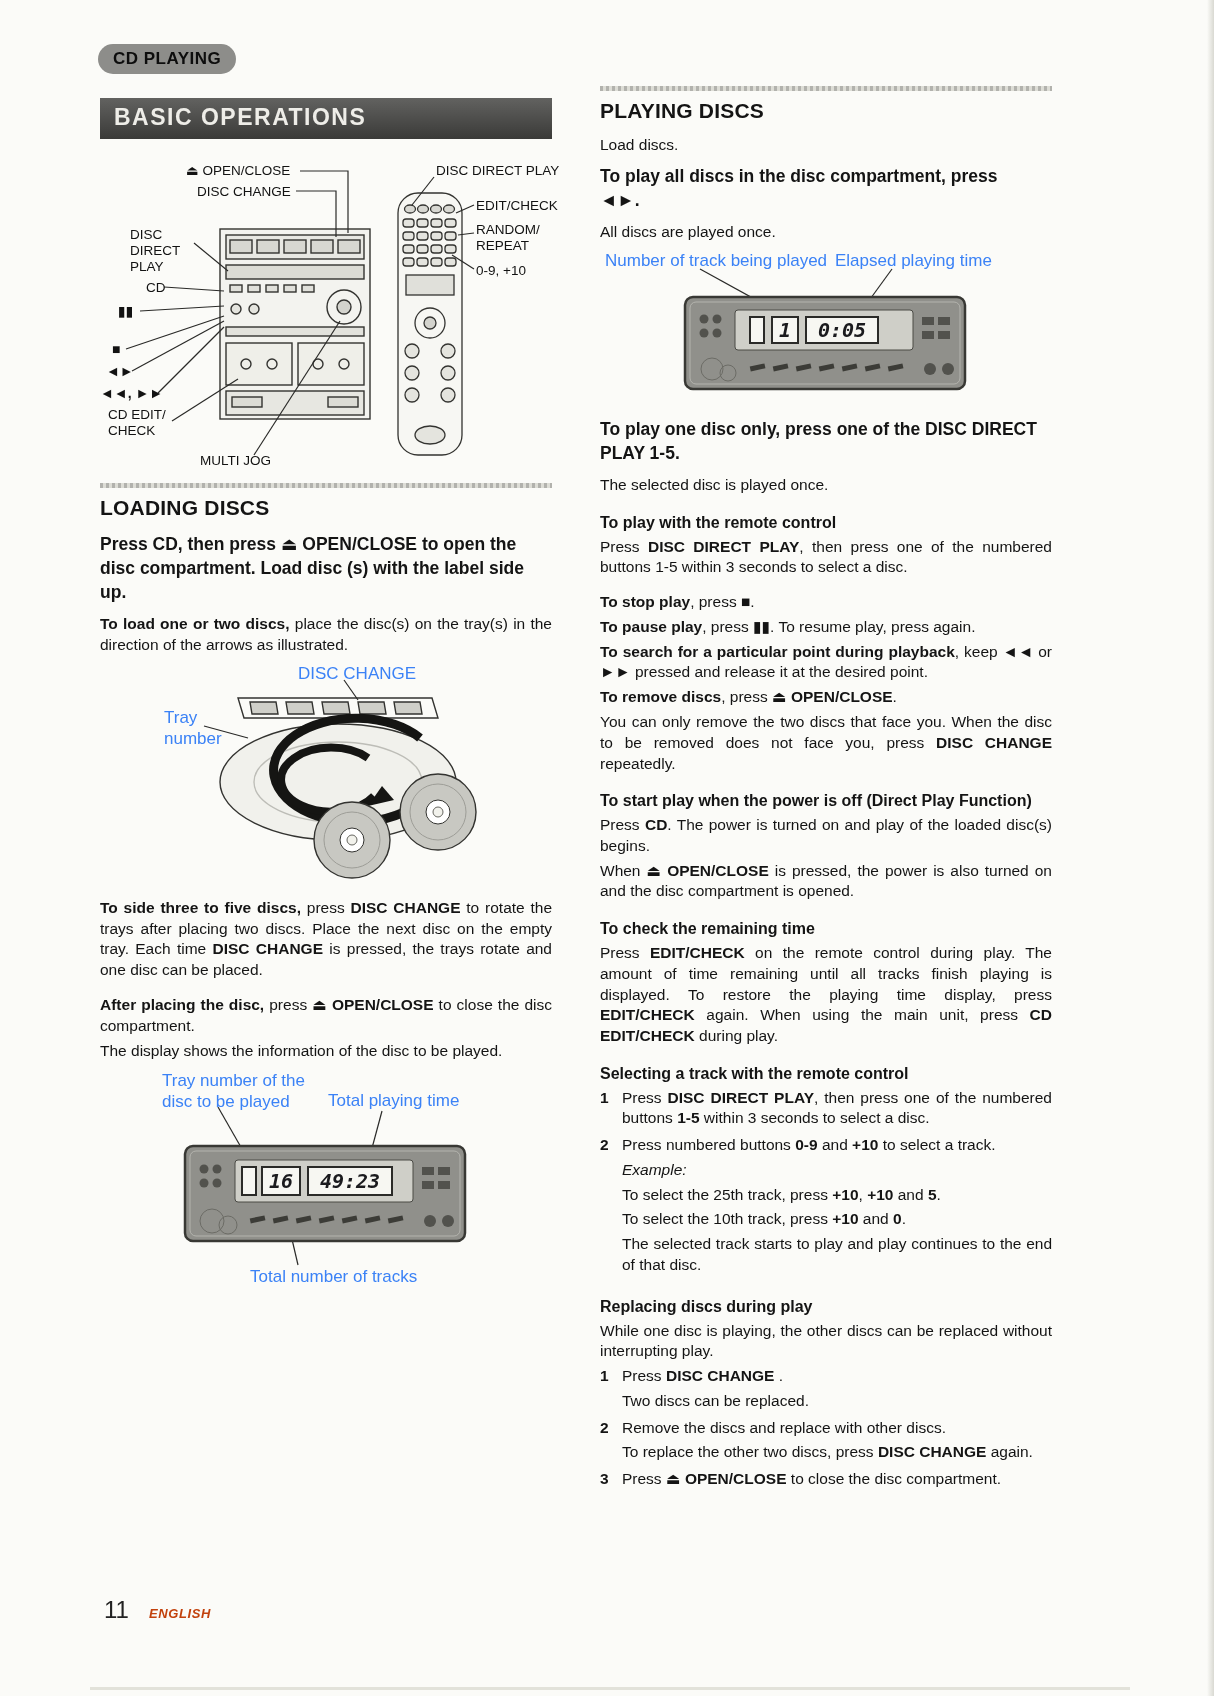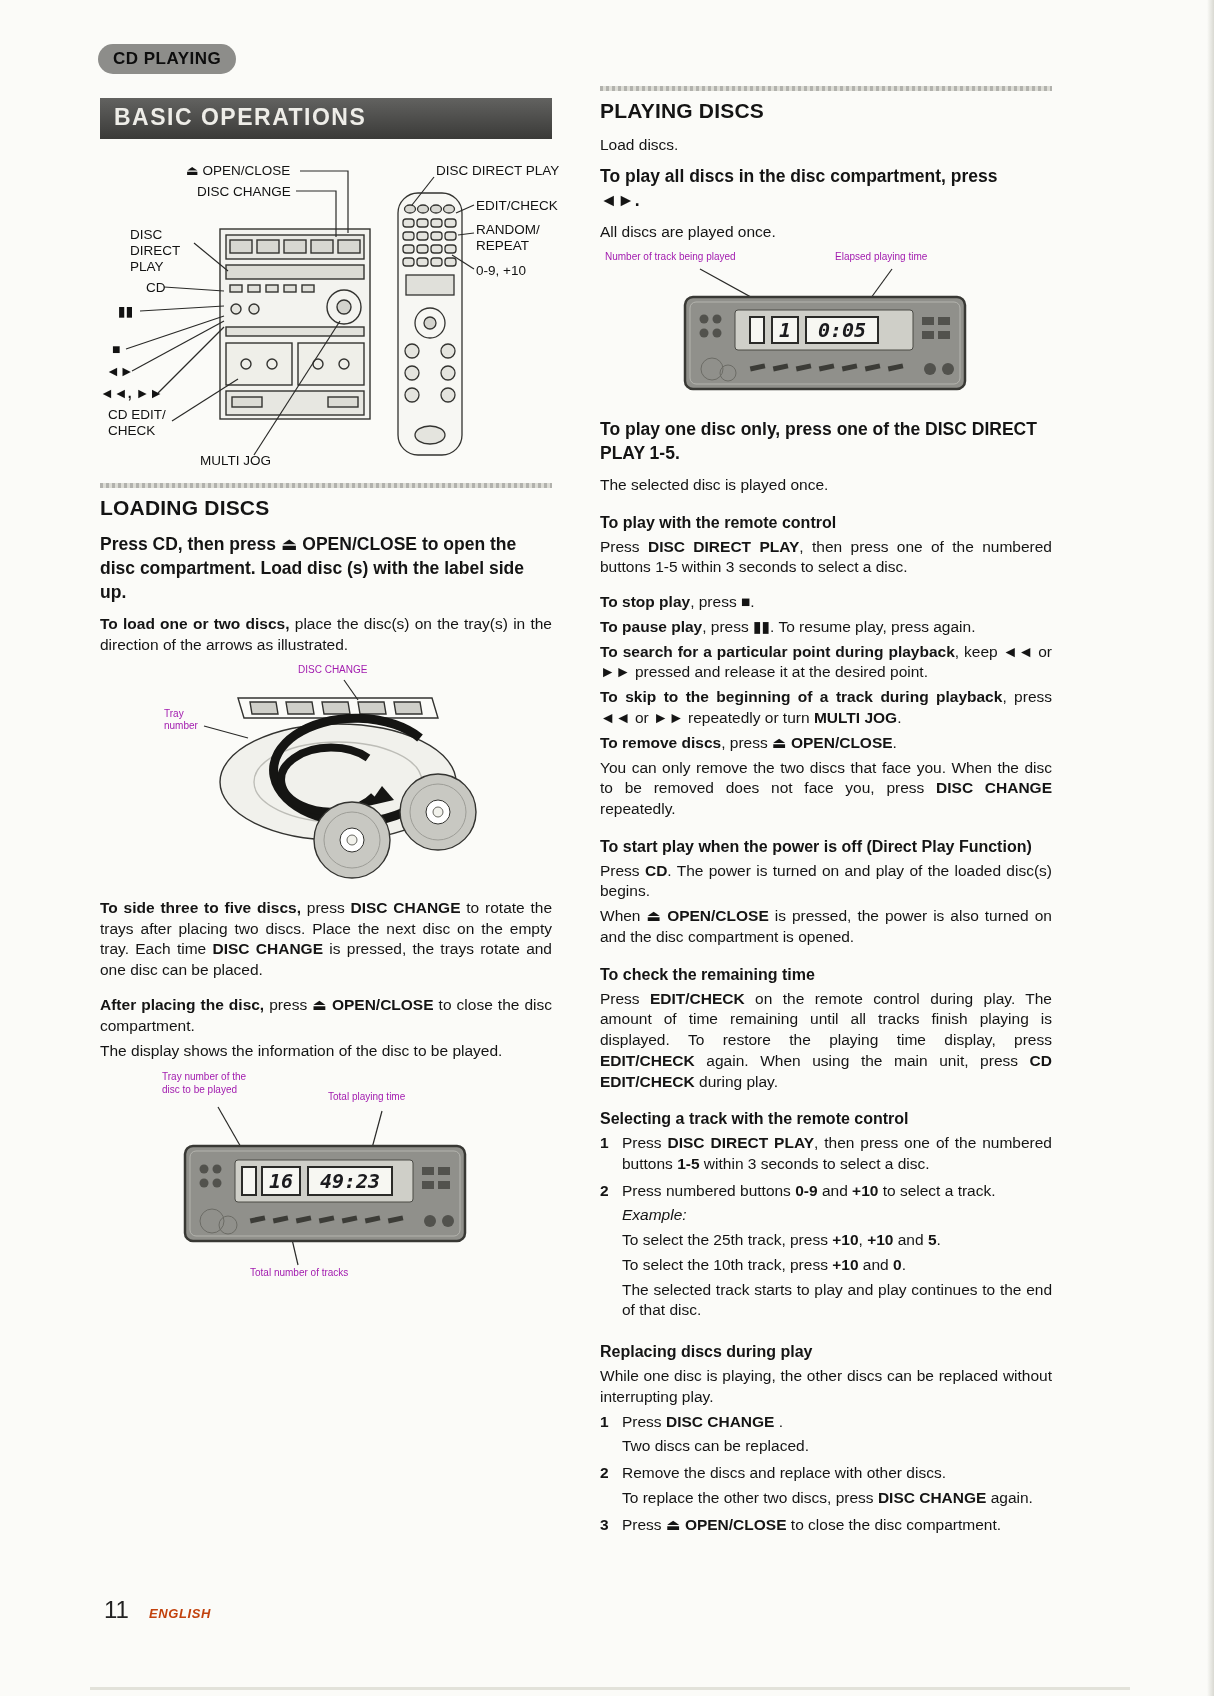--- a/index.html
+++ b/index.html
@@ -27,21 +27,21 @@
   .lead{font-weight:700;font-size:17.5px;line-height:1.38;margin:0 0 10px;white-space:pre-line}
   .sub{font-weight:700;font-size:16px;margin:17px 0 3px;line-height:1.3}
   .mt14{margin-top:14px}
   .mt8{margin-top:8px}
   .li{display:flex;margin:0 0 2px}
   .li .num{font-weight:700;width:22px;flex:none;font-size:15.5px;line-height:1.34}
   .li .libody{flex:1}
   .dlab{position:absolute;font-size:13.5px;line-height:1.18;white-space:pre-line;color:#121212}
   .dlab.sym{font-weight:700;font-size:14px}
   .dlab.nw{white-space:nowrap}
-  .figlab{position:absolute;font-size:10px;line-height:1.22;white-space:pre-line;color:#a21caf}
+  .figlab{position:absolute;font-size:17px;line-height:1.22;white-space:pre-line;color:#3b82f6}
   .unitfig{position:relative;height:332px;margin-top:12px}
   .loadfig{position:relative;height:222px;margin:8px 0 12px}
   .dispfigL{position:relative;height:218px;margin-top:10px}
   .dispfigR{position:relative;height:154px;margin:8px 0 12px}
   .art{position:absolute;left:0;top:0}
   .seg{font-family:"DejaVu Sans Mono",monospace;font-weight:700;font-style:italic;font-size:20px;fill:#1b1b1e}
   .footer{position:absolute;left:104px;top:1596px;display:flex;align-items:baseline;gap:20px}
   .footer .fnum{font-size:24px;color:#222}
   .footer .flang{font-size:13px;font-weight:700;font-style:italic;letter-spacing:.6px;color:#c2410c}
   .edge-r{position:absolute;right:0;top:0;width:7px;height:100%;background:linear-gradient(90deg,rgba(0,0,0,0),#d9d9d2)}
@@ -319,21 +319,20 @@
 PLAY 1-5.</p>
   <p class="p">The selected disc is played once.</p>
 
   <div class="sub">To play with the remote control</div>
   <p class="p"><span>Press </span><span class="tb">DISC DIRECT PLAY</span><span>, then press one of the numbered buttons 1-5 within 3 seconds to select a disc.</span></p>
 
   <div class="mt14">
     <p class="p"><span class="tb">To stop play</span><span>, press </span><span class="tb">■</span><span>.</span></p>
     <p class="p"><span class="tb">To pause play</span><span>, press </span><span class="tb">▮▮</span><span>. To resume play, press again.</span></p>
     <p class="p"><span class="tb">To search for a particular point during playback</span><span>, keep </span><span class="tb">◄◄</span><span> or </span><span class="tb">►►</span><span> pressed and release it at the desired point.</span></p>
-    <p class="p"><span class="tb">To skip to the beginning of a track during playback</span><span>, press </span><span class="tb">◄◄</span><span> or </span><span class="tb">►►</span><span> repeatedly or turn </span><span class="tb">MULTI JOG</span><span>.</span></p>
     <p class="p"><span class="tb">To remove discs</span><span>, press </span><span class="tb">⏏ OPEN/CLOSE</span><span>.</span></p>
     <p class="p"><span>You can only remove the two discs that face you. When the disc to be removed does not face you, press </span><span class="tb">DISC CHANGE</span><span> repeatedly.</span></p>
   </div>
 
   <div class="sub">To start play when the power is off (Direct Play Function)</div>
   <p class="p"><span>Press </span><span class="tb">CD</span><span>. The power is turned on and play of the loaded disc(s) begins.</span></p>
   <p class="p"><span>When </span><span class="tb">⏏ OPEN/CLOSE</span><span> is pressed, the power is also turned on and the disc compartment is opened.</span></p>
 
   <div class="sub">To check the remaining time</div>
   <p class="p"><span>Press </span><span class="tb">EDIT/CHECK</span><span> on the remote control during play. The amount of time remaining until all tracks finish playing is displayed. To restore the playing time display, press </span><span class="tb">EDIT/CHECK</span><span> again. When using the main unit, press </span><span class="tb">CD EDIT/CHECK</span><span> during play.</span></p>

